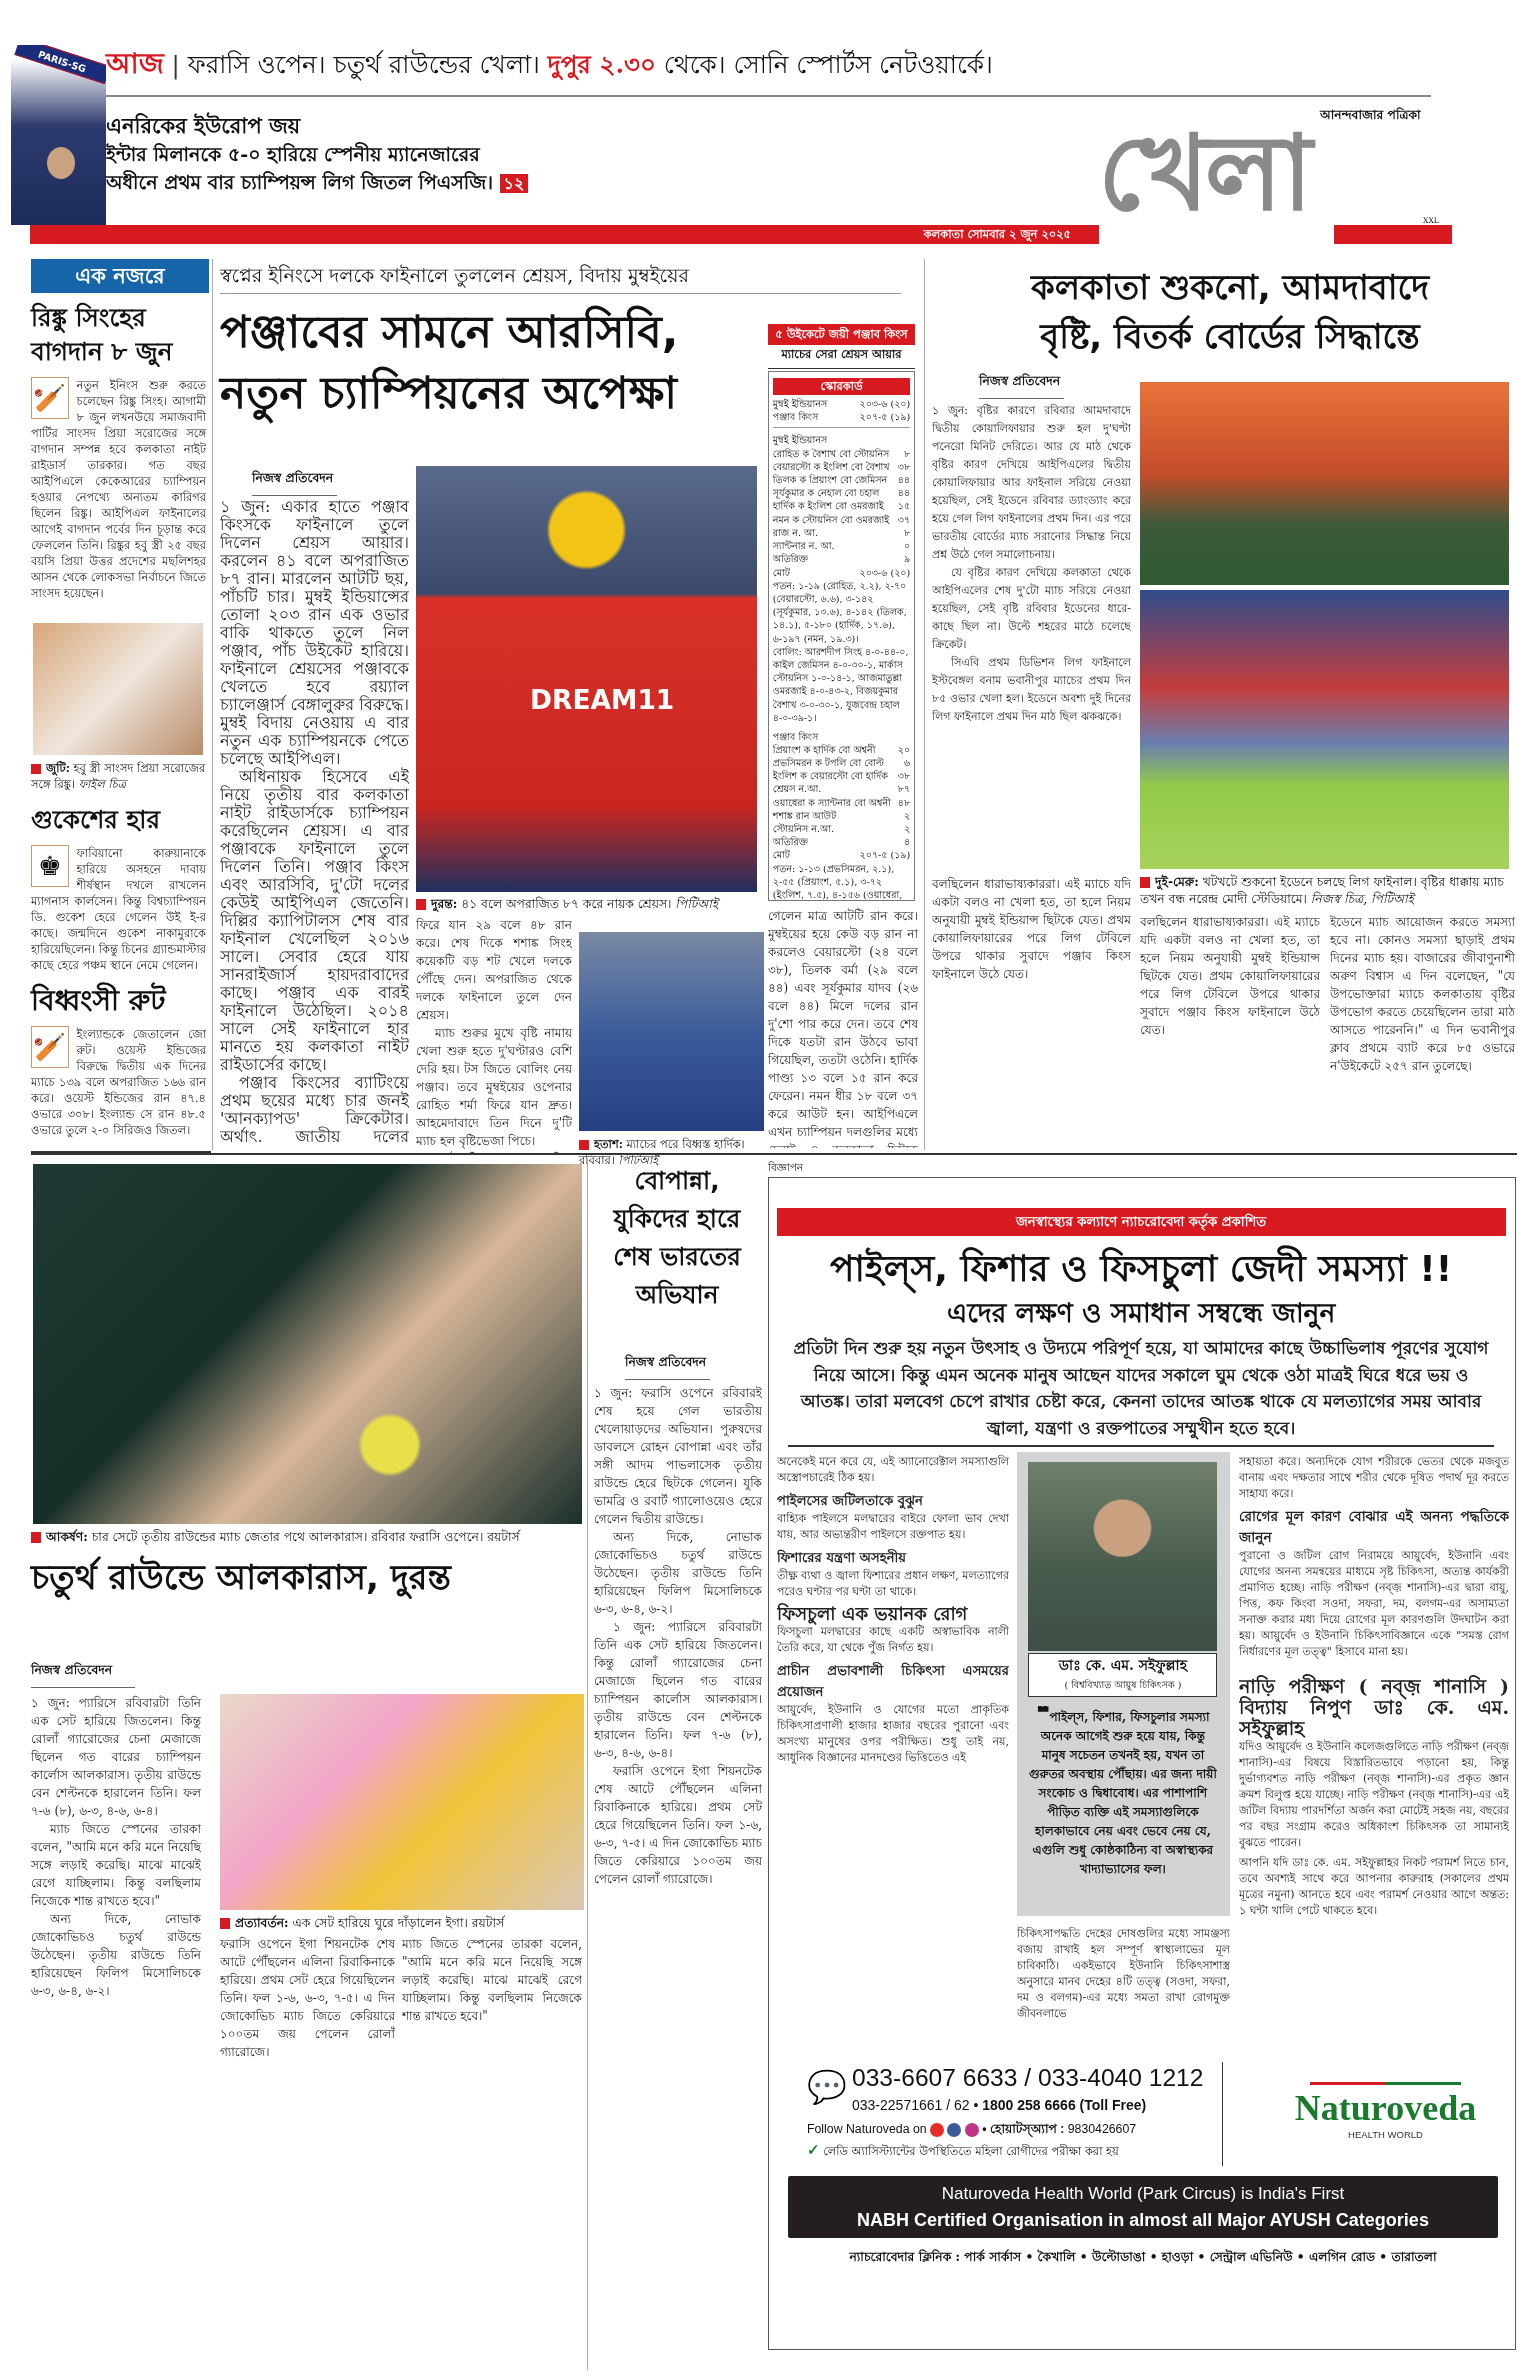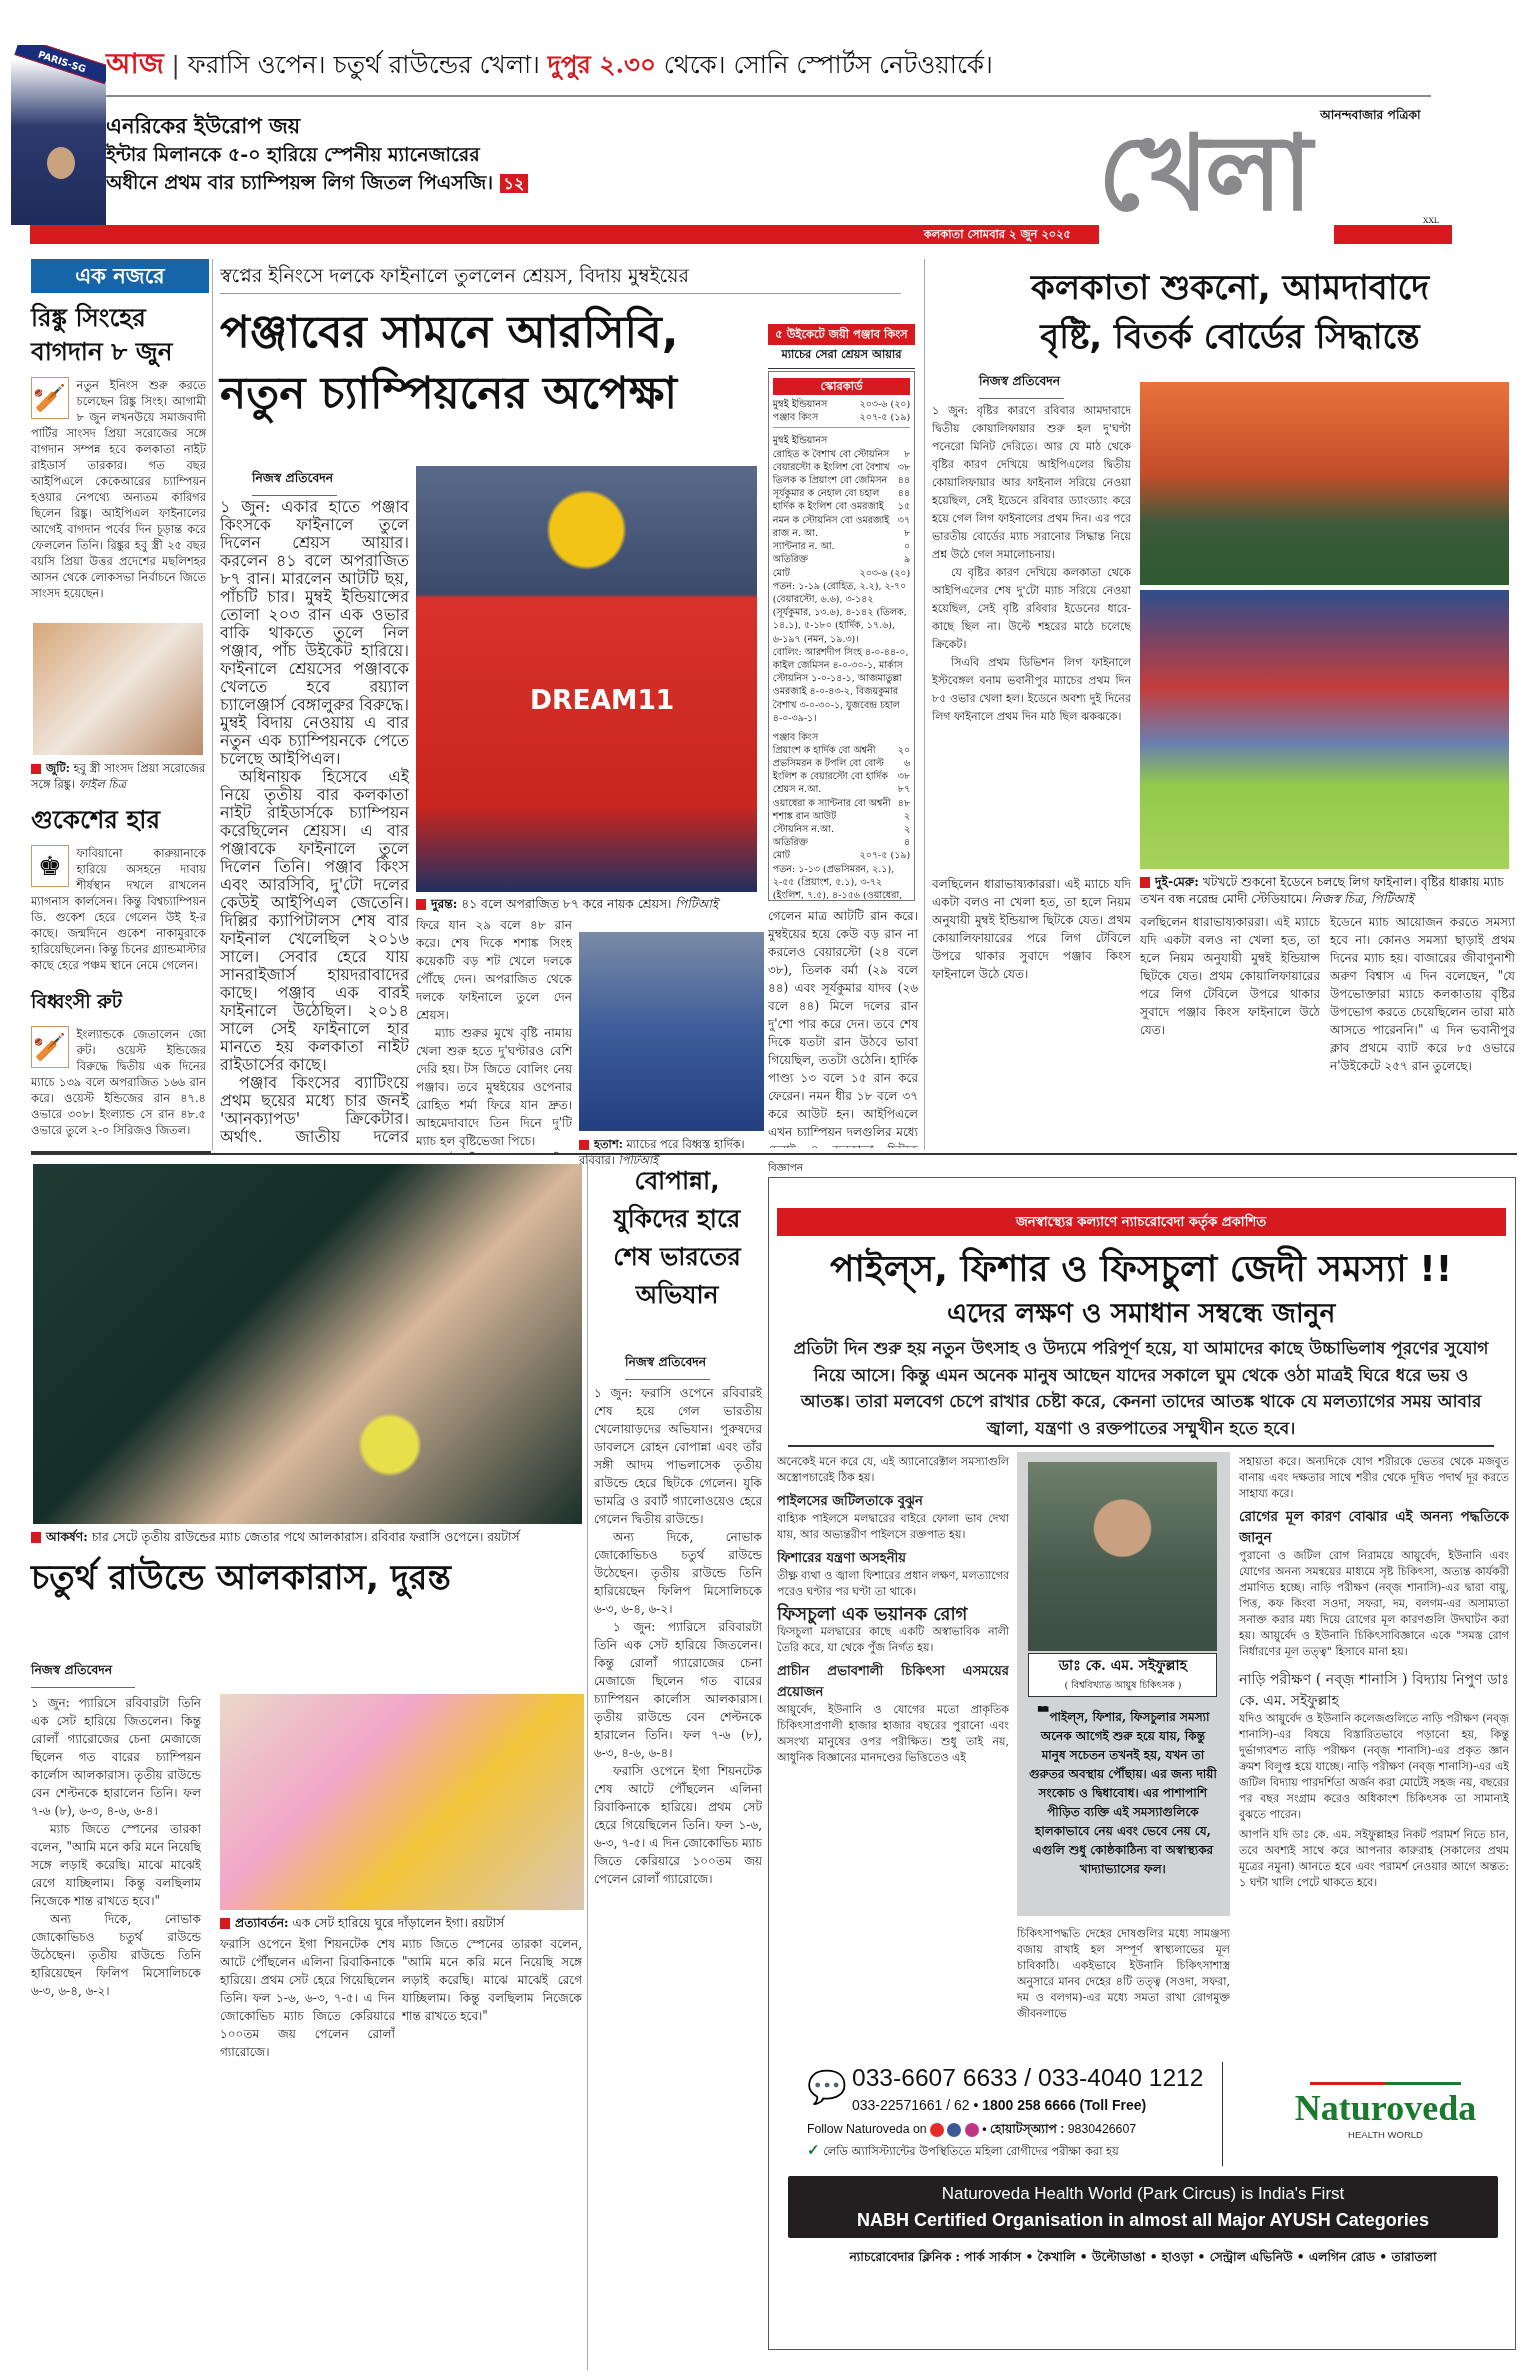--- a/index.html
+++ b/index.html
@@ -58,21 +58,21 @@
   <span class="sq"></span><b>জুটি:</b> <span>হবু স্ত্রী সাংসদ প্রিয়া সরোজের সঙ্গে রিঙ্কু।</span> <i>ফাইল চিত্র</i>
 </div>
 <div class="abs" style="left:31px;top:803px;width:175px">
   <div class="hl" style="font-size:24.6px;line-height:34px">গুকেশের হার</div>
   <div style="margin-top:7.6px">
     <div class="icobox" style="float:left;margin:0 7.6px 3.8px 0">♚</div>
     <div class="txt sm">ফাবিয়ানো কারুয়ানাকে হারিয়ে অসহন়ে দাবায় শীর্ষস্থান দখলে রাখলেন ম্যাগনাস কার্লসেন। কিন্তু বিশ্বচ্যাম্পিয়ন ডি. গুকেশ হেরে গেলেন উই ই-র কাছে। জন্মদিনে গুকেশ নাকামুরাকে হারিয়েছিলেন। কিন্তু চিনের গ্র্যান্ডমাস্টার কাছে হেরে পঞ্চম স্থানে নেমে গেলেন।</div>
   </div>
 </div>
 <div class="abs" style="left:31px;top:984px;width:175px">
-  <div class="hl" style="font-size:19px;line-height:34px">বিধ্বংসী রুট</div>
+  <div class="hl" style="font-size:28px;line-height:34px">বিধ্বংসী রুট</div>
   <div style="margin-top:7.6px">
     <div class="icobox" style="float:left;margin:0 7.6px 3.8px 0">🏏</div>
     <div class="txt sm">ইংল্যান্ডকে জেতালেন জো রুট। ওয়েস্ট ইন্ডিজের বিরুদ্ধে দ্বিতীয় এক দিনের ম্যাচে ১৩৯ বলে অপরাজিত ১৬৬ রান করে। ওয়েস্ট ইন্ডিজের রান ৪৭.৪ ওভারে ৩০৮। ইংল্যান্ড সে রান ৪৮.৫ ওভারে তুলে ২-০ সিরিজও জিতল।</div>
   </div>
 </div>
 <div class="abs rule" style="left:31px;top:1151px;width:180px;height:1.9px"></div>
 <div class="abs rule" style="left:212px;top:259px;width:0.9px;height:891px;background:#aaa"></div>
 
 <div class="abs" style="left:220px;top:261px;width:681px;font-size:19px;line-height:28px;white-space:nowrap;overflow:hidden">স্বপ্নের ইনিংসে দলকে ফাইনালে তুললেন শ্রেয়স, বিদায় মুম্বইয়ের</div>
 <div class="abs rule" style="left:220px;top:293px;width:681px;height:0.9px;background:#999"></div>
@@ -296,21 +296,21 @@
   </div>
 
   <div class="txt" style="position:absolute;left:248px;top:748px;width:213px;font-size:11px;line-height:16px;height:123px;overflow:hidden">
     <p>চিকিৎসাপদ্ধতি দেহের দোষগুলির মধ্যে সামঞ্জস্য বজায় রাখাই হল সম্পূর্ণ স্বাস্থ্যলাভের মূল চাবিকাঠি। একইভাবে ইউনানি চিকিৎসাশাস্ত্র অনুসারে মানব দেহের ৪টি তত্ত্ব (সওদা, সফরা, দম ও বলগম)-এর মধ্যে সমতা রাখা রোগমুক্ত জীবনলাভে</p>
   </div>
 
   <div class="txt" style="position:absolute;left:470px;top:276px;width:270px;font-size:11px;line-height:16px;height:596px;overflow:hidden">
     <p>সহায়তা করে। অন্যদিকে যোগ শরীরকে ভেতর থেকে মজবুত বানায় এবং দক্ষতার সাথে শরীর থেকে দূষিত পদার্থ দূর করতে সাহায্য করে।</p>
     <div style="font-weight:bold;font-size:13.7px;line-height:21px;margin-top:3.8px">রোগের মূল কারণ বোঝার এই অনন্য পদ্ধতিকে জানুন</div>
     <p>পুরানো ও জটিল রোগ নিরাময়ে আয়ুর্বেদ, ইউনানি এবং যোগের অনন্য সমন্বয়ের মাধ্যমে সৃষ্ট চিকিৎসা, অত্যন্ত কার্যকরী প্রমাণিত হচ্ছে। নাড়ি পরীক্ষণ (নব্‌জ় শানাসি)-এর দ্বারা বায়ু, পিত্ত, কফ কিংবা সওদা, সফরা, দম, বলগম-এর অসাম্যতা সনাক্ত করার মধ্য দিয়ে রোগের মূল কারণগুলি উদঘাটন করা হয়। আয়ুর্বেদ ও ইউনানি চিকিৎসাবিজ্ঞানে একে "সমস্ত রোগ নির্ধারণের মূল তত্ত্ব" হিসাবে মানা হয়।</p>
-    <div style="font-weight:normal;font-size:14px;line-height:21px;margin-top:9px">নাড়ি পরীক্ষণ ( নব্‌জ় শানাসি ) বিদ্যায় নিপুণ ডাঃ কে. এম. সইফুল্লাহ</div>
+    <div style="font-weight:bold;font-size:19px;line-height:21px;margin-top:16px">নাড়ি পরীক্ষণ ( নব্‌জ় শানাসি ) বিদ্যায় নিপুণ ডাঃ কে. এম. সইফুল্লাহ</div>
     <p>যদিও আয়ুর্বেদ ও ইউনানি কলেজগুলিতে নাড়ি পরীক্ষণ (নব্‌জ় শানাসি)-এর বিষয়ে বিস্তারিতভাবে পড়ানো হয়, কিন্তু দুর্ভাগ্যবশত নাড়ি পরীক্ষণ (নব্‌জ় শানাসি)-এর প্রকৃত জ্ঞান ক্রমশ বিলুপ্ত হয়ে যাচ্ছে। নাড়ি পরীক্ষণ (নব্‌জ় শানাসি)-এর এই জটিল বিদ্যায় পারদর্শিতা অর্জন করা মোটেই সহজ নয়, বছরের পর বছর সংগ্রাম করেও অধিকাংশ চিকিৎসক তা সামান্যই বুঝতে পারেন।</p>
     <p style="margin-top:3.8px">আপনি যদি ডাঃ কে. এম. সইফুল্লাহর নিকট পরামর্শ নিতে চান, তবে অবশ্যই সাথে করে আপনার কারুরাহ (সকালের প্রথম মূত্রের নমুনা) আনতে হবে এবং পরামর্শ নেওয়ার আগে অন্তত: ১ ঘন্টা খালি পেটে থাকতে হবে।</p>
   </div>
 
   <div style="position:absolute;left:38px;top:884px;width:416px;height:104px;border-right:0.9px solid #333">
     <div style="position:absolute;left:0;top:5.7px;font-size:32px;color:#555">💬</div>
     <div style="position:absolute;left:45px;top:0;font-family:'Liberation Sans',sans-serif;font-weight:normal;font-size:24.6px;line-height:32px;white-space:nowrap">033-6607 6633 / 033-4040 1212</div>
     <div style="position:absolute;left:45px;top:32px;font-family:'Liberation Sans',sans-serif;font-size:14px;line-height:23px;white-space:nowrap">
       <span>033-22571661 / 62 •</span>
       <b>1800 258 6666 (Toll Free)</b>

